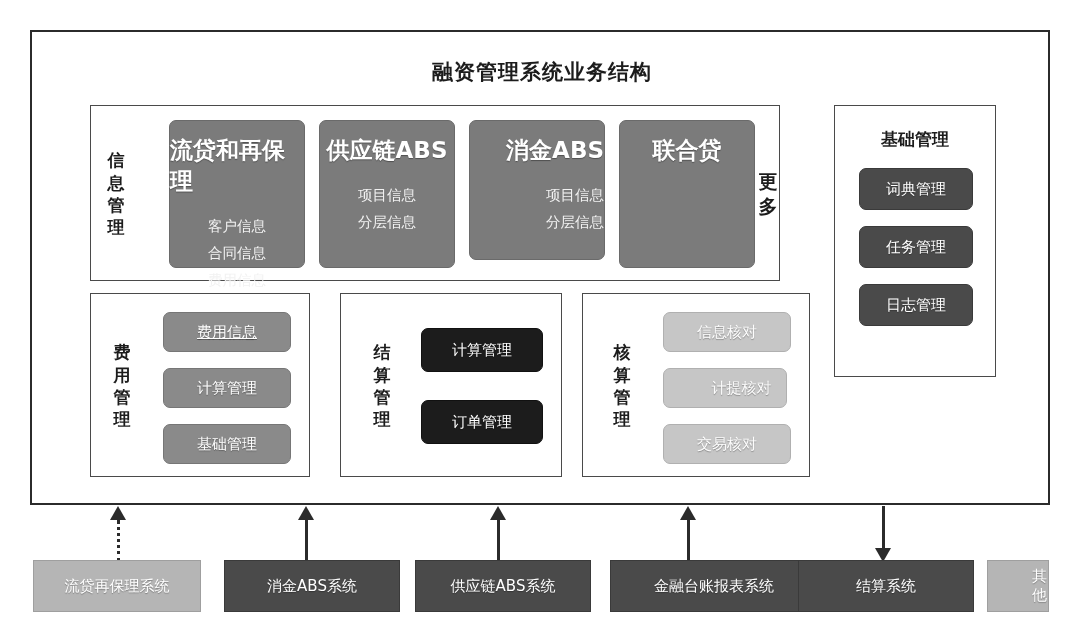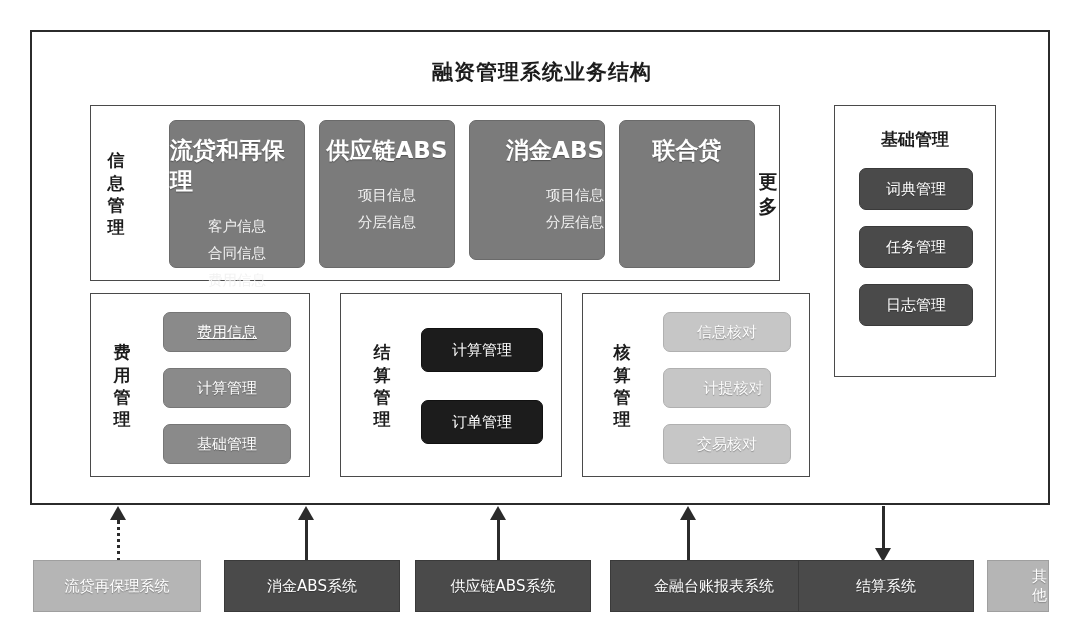--- a/index.html
+++ b/index.html
@@ -237,21 +237,21 @@
     <div class="abs panel" style="left:550px; top:261px; width:228px; height:184px;">
 
       <div class="side-label" style="left:22px; top:0; height:184px;">
         <span>核</span>
         <span>算</span>
         <span>管</span>
         <span>理</span>
       </div>
 
       <div class="abs pill light" style="left:80px; top:18px; width:128px; height:40px;">信息核对</div>
-      <div class="abs pill light" style="left:80px; top:74px; width:108px; height:40px;padding-left:33px;">计提核对</div>
+      <div class="abs pill light" style="left:80px; top:74px; width:124px; height:40px;padding-left:33px;">计提核对</div>
       <div class="abs pill light" style="left:80px; top:130px; width:128px; height:40px;">交易核对</div>
     </div>
 
     <div class="abs panel" style="left:802px; top:73px; width:162px; height:272px;">
 
       <div class="panel-heading" style="top:22px;">基础管理</div>
 
       <div class="abs pill dark" style="left:24px; top:62px; width:114px; height:42px;">词典管理</div>
       <div class="abs pill dark" style="left:24px; top:120px; width:114px; height:42px;">任务管理</div>
       <div class="abs pill dark" style="left:24px; top:178px; width:114px; height:42px;">日志管理</div>

